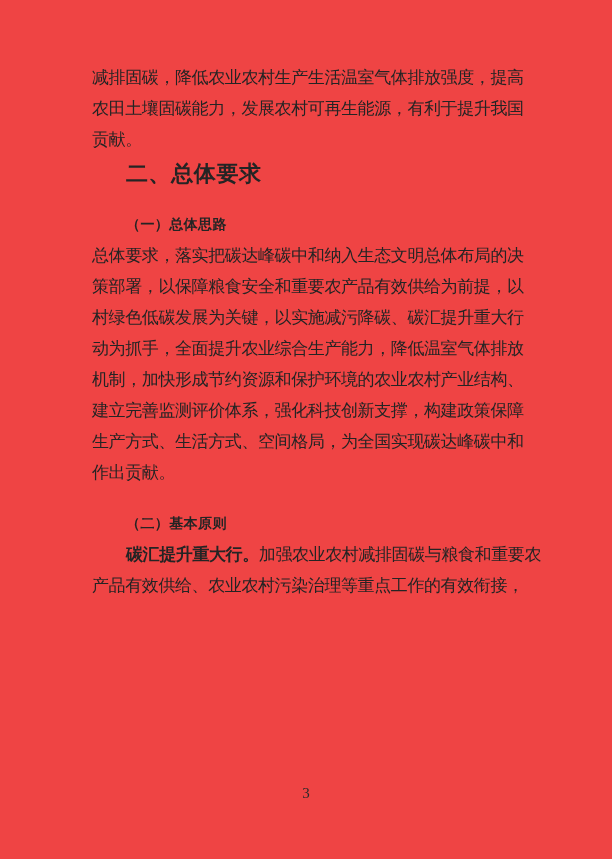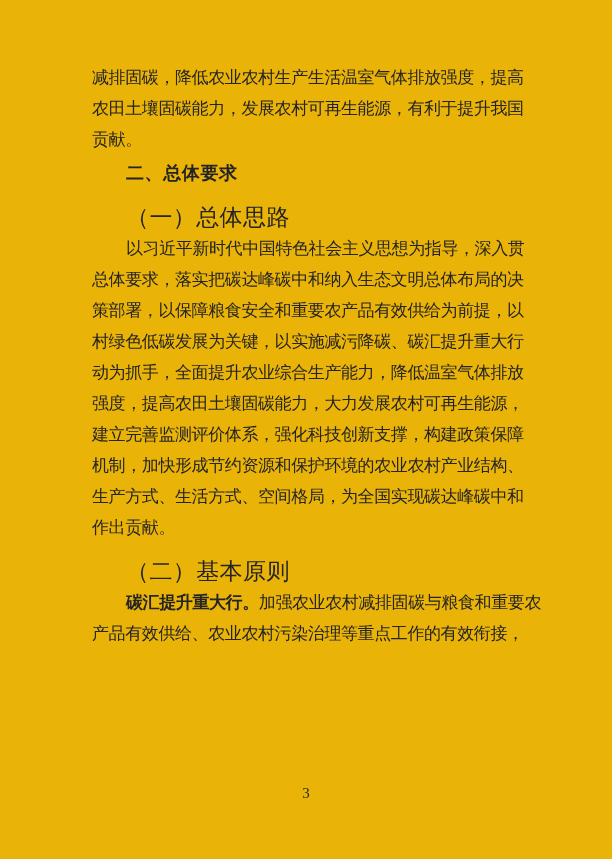--- a/index.html
+++ b/index.html
@@ -1,20 +1,20 @@
 <!DOCTYPE html>
 <html><head>
 <meta charset="utf-8">
 <style>
   html, body { margin: 0; padding: 0; background: #e8e8e8; }
   .page {
     position: relative;
     width: 612px;
     height: 859px;
-    background: #eab308;
+    background: #ef4444;
     font-family: "Liberation Serif", "DejaVu Serif", serif;
     color: #242424;
     overflow: hidden;
   }
   .text-block {
     position: absolute;
     left: 92px;
     top: 62px;
     width: 434px;
   }
@@ -24,27 +24,27 @@
     font-size: 17px;
     letter-spacing: -0.4px;
     white-space: nowrap;
   }
   .line.indent { text-indent: 34px; }
   .line.heading-hei {
     font-family: "Liberation Sans", "DejaVu Sans", sans-serif;
     font-weight: bold;
     letter-spacing: 0.6px;
     margin-top: 3px;
-    font-size: 18px;
+    font-size: 22px;
   }
   .line.heading-kai {
-    font-weight: normal;
+    font-weight: bold;
     letter-spacing: 0.4px;
-    margin-top: 13px;
-    font-size: 23px;
+    margin-top: 20px;
+    font-size: 14px;
   }
   .lead-bold { font-weight: bold; }
   .page-number {
     position: absolute;
     left: 0;
     top: 785px;
     width: 612px;
     text-align: center;
     font-size: 15px;
     color: #2a2a2a;
@@ -53,28 +53,26 @@
 </head>
 <body>
 
 <div class="page">
   <div class="text-block">
       <div class="line body">减排固碳，降低农业农村生产生活温室气体排放强度，提高</div>
       <div class="line body">农田土壤固碳能力，发展农村可再生能源，有利于提升我国</div>
       <div class="line body">贡献。</div>
       <div class="line heading-hei indent">二、总体要求</div>
       <div class="line heading-kai indent">（一）总体思路</div>
-      <div class="line body indent">以习近平新时代中国特色社会主义思想为指导，深入贯</div>
       <div class="line body">总体要求，落实把碳达峰碳中和纳入生态文明总体布局的决</div>
       <div class="line body">策部署，以保障粮食安全和重要农产品有效供给为前提，以</div>
       <div class="line body">村绿色低碳发展为关键，以实施减污降碳、碳汇提升重大行</div>
       <div class="line body">动为抓手，全面提升农业综合生产能力，降低温室气体排放</div>
-      <div class="line body">强度，提高农田土壤固碳能力，大力发展农村可再生能源，</div>
+      <div class="line body">机制，加快形成节约资源和保护环境的农业农村产业结构、</div>
       <div class="line body">建立完善监测评价体系，强化科技创新支撑，构建政策保障</div>
-      <div class="line body">机制，加快形成节约资源和保护环境的农业农村产业结构、</div>
       <div class="line body">生产方式、生活方式、空间格局，为全国实现碳达峰碳中和</div>
       <div class="line body">作出贡献。</div>
       <div class="line heading-kai indent">（二）基本原则</div>
       <div class="line body indent"><span class="lead-bold">碳汇提升重大行。</span><span>加强农业农村减排固碳与粮食和重要农</span></div>
       <div class="line body">产品有效供给、农业农村污染治理等重点工作的有效衔接，</div>
     </div>
   <div class="page-number">3</div>
 </div>
 
 </body></html>

